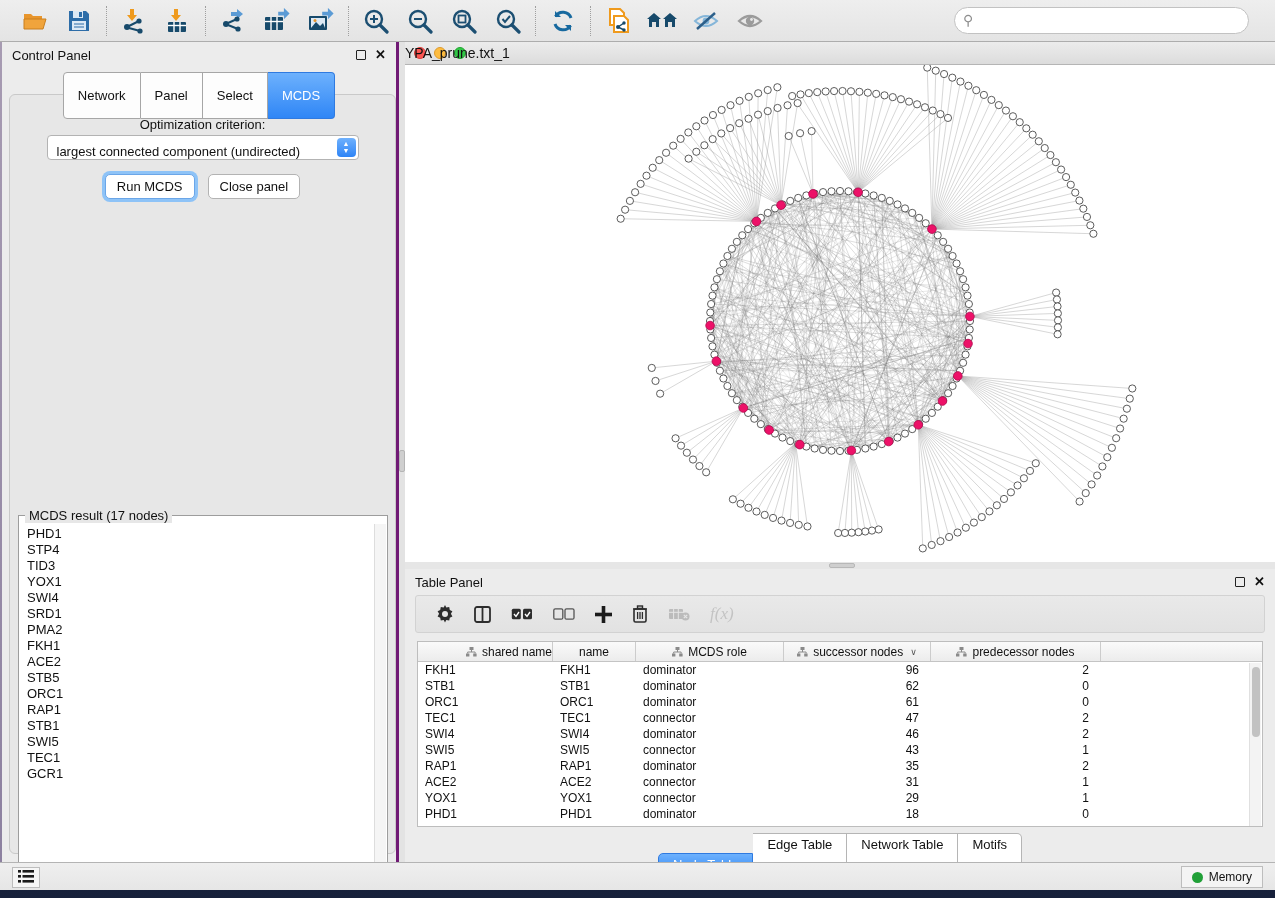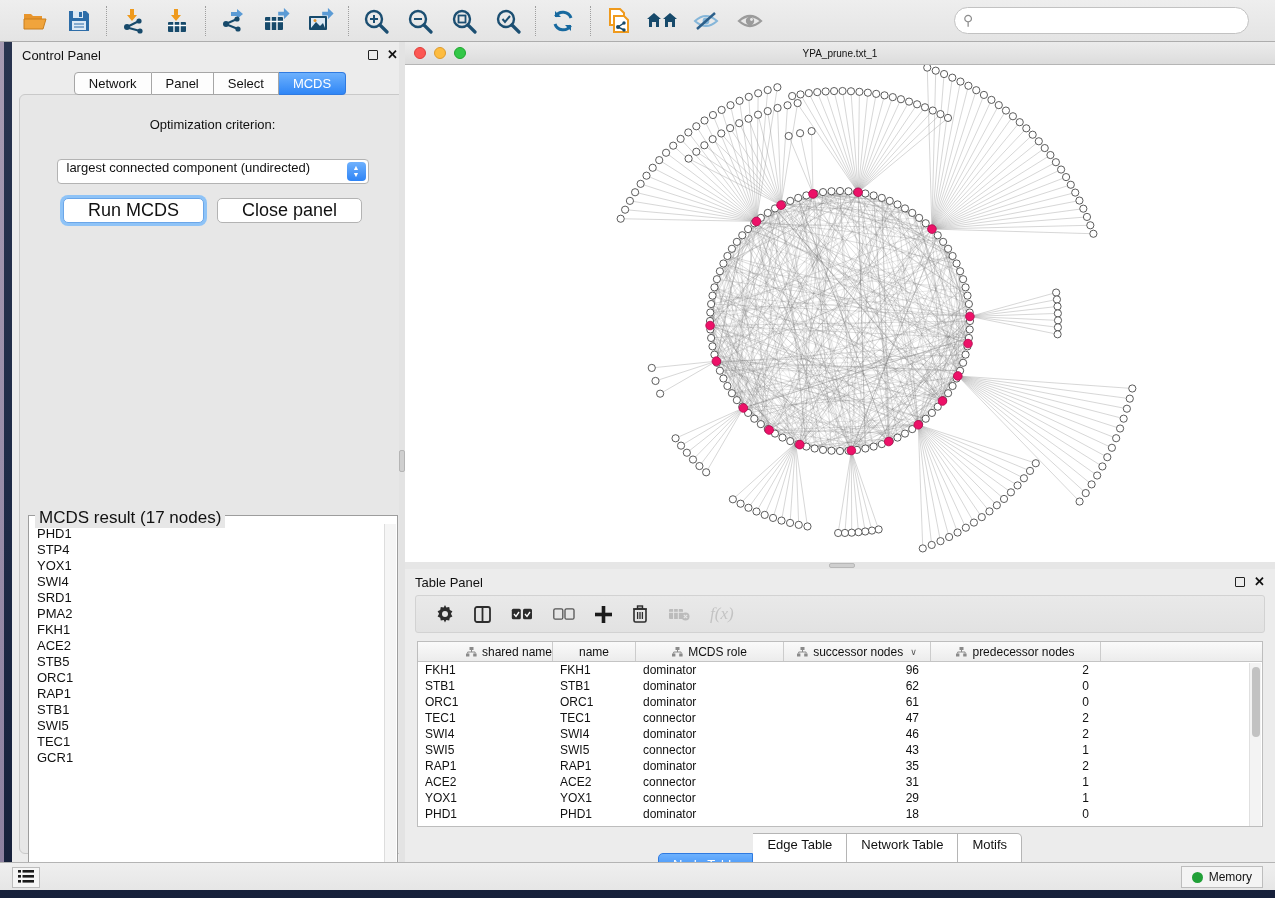--- a/index.html
+++ b/index.html
@@ -18,69 +18,69 @@
   #search-wrap { margin-left:auto; margin-right:18px; position:relative; }
   #search-input { width:295px; height:27px; border:1px solid #c2c2c2; border-radius:14px;
     background:#fff; padding:0 10px 0 30px; font-size:13px; color:#333; outline:none; }
   #search-icon { position:absolute; left:9px; top:5px; color:#8e8e8e; font-size:14px; }
 
   
   #left-sliver { position:absolute; left:0; top:42px; width:4px; height:820px;
     background:linear-gradient(180deg,#a79bb2,#8d81a0); }
 
   
-  #control-panel { position:absolute; left:12px; top:42px; width:401px; height:820px;
-    background:#ececec; border-right:5px solid #701a75; }
+  #control-panel { position:absolute; left:2px; top:42px; width:401px; height:820px;
+    background:#ececec; border-right:7px solid #701a75; }
   .panel-header { height:26px; display:flex; align-items:center; padding:0 10px; }
   .panel-title { font-size:13px; color:#111; }
   .panel-header-icons { margin-left:auto; display:flex; align-items:center; gap:9px; }
   .float-icon { width:10px; height:10px; border:1.5px solid #222; border-radius:1px; cursor:pointer; }
   .close-icon { font-size:13px; font-weight:bold; color:#111; cursor:pointer; line-height:10px; }
 
   #cp-tabs { position:absolute; left:0; top:30px; width:100%; display:flex; justify-content:center; z-index:3; }
-  .cp-tab { font-size:13px; padding:3px 14px; background:#fdfdfd; border:1px solid #a6a6a6; border-left:none;
+  .cp-tab { font-size:13px; padding:15px 14px; background:#fdfdfd; border:1px solid #a6a6a6; border-left:none;
     color:#111; cursor:pointer; }
   .cp-tab:first-child { border-left:1px solid #a6a6a6; border-radius:4px 0 0 4px; }
   .cp-tab:last-child { border-radius:0 4px 4px 0; }
   .cp-tab.active { background:linear-gradient(#6db1fd,#2f86f6); color:#fff; border-color:#2f7ae0; }
 
   #cp-inner { position:absolute; left:7px; top:52px; width:387px; height:760px;
     background:#e7e7e7; border:1px solid #c9c9c9; border-radius:6px; }
   #opt-label { margin-top:22px; text-align:center; font-size:13px; color:#111; }
-  #opt-select { position:relative; margin:27px auto 0; width:312px; height:25px; background:#fff;
+  #opt-select { position:relative; margin:3px auto 0; width:312px; height:25px; background:#fff;
     border:1px solid #b3b3b3; border-radius:4px; font-size:13px; color:#111;
-    display:flex; align-items:flex-start; padding-left:9px; cursor:pointer; }
+    display:flex; align-items:flex-end; padding-left:9px; cursor:pointer; }
   #opt-stepper { position:absolute; right:2px; top:2px; width:19px; height:19px; border-radius:4px;
     background:linear-gradient(#6fb1fd,#2e84f6); display:flex; flex-direction:column;
     align-items:center; justify-content:center; gap:1px; }
   #opt-stepper span { color:#fff; font-size:7px; line-height:6px; }
   #cp-buttons { margin-top:14px; display:flex; justify-content:center; gap:13px; }
-  .cp-btn { height:25px; padding:0 24px; font-size:18px; color:#111; background:#fff;
+  .cp-btn { height:25px; padding:0 11px; font-size:13px; color:#111; background:#fff;
     border:1px solid #b3b3b3; border-radius:5px; cursor:pointer; font-family:"Liberation Sans",sans-serif; }
   .cp-btn.focused { box-shadow:0 0 0 3px #8ec3f7; border-color:#6ba6e8; }
 
   #mcds-fieldset { position:absolute; left:8px; top:420px; width:370px; height:370px;
     border:1px solid #9d9d9d; background:#fff; }
   #mcds-legend { position:absolute; left:6px; top:-8px; background:#e7e7e7; padding:0 4px;
-    font-size:17px; color:#111; }
+    font-size:13px; color:#111; }
   #mcds-list { position:absolute; left:1px; top:8px; width:355px; height:355px; overflow:hidden;
     font-size:13px; color:#111; padding:2px 0 0 7px; line-height:16px; }
   #mcds-scroll { position:absolute; right:1px; top:8px; width:12px; height:355px;
     background:#f5f5f5; border-left:1px solid #ddd; }
 
   
   #network-window { position:absolute; left:405px; top:42px; width:870px; height:520px; background:#fff; }
   #net-titlebar { height:23px; background:linear-gradient(#ececec,#dcdcdc); border-bottom:1px solid #b5b5b5;
     display:flex; align-items:center; position:relative; }
   #traffic { display:flex; gap:8px; margin-left:9px; }
   .light { width:12px; height:12px; border-radius:50%; cursor:pointer; }
   .light.red { background:#fc5753; border:1px solid #df3e3a; }
   .light.yellow { background:#fdbc40; border:1px solid #de9b2d; }
   .light.green { background:#33c748; border:1px solid #1fa72f; }
-  #net-title { position:absolute; left:0; right:0; text-align:center; font-size:10px; color:#111; }
+  #net-title { position:absolute; left:0; right:0; text-align:left; font-size:14px; color:#111; }
   #net-canvas { width:870px; height:497px; background:#fff; }
 
   
   #v-splitter { position:absolute; left:399px; top:42px; width:6px; height:820px; background:#e3e3e3; }
   #v-handle { position:absolute; left:0; top:408px; width:6px; height:22px; background:#cfcfcf;
     border:1px solid #b5b5b5; border-radius:2px; cursor:col-resize; }
   #h-splitter { position:absolute; left:405px; top:562px; width:870px; height:7px; background:#e6e6e6; }
   #h-handle { position:absolute; left:424px; top:1px; width:26px; height:5px; background:#cfcfcf;
     border:1px solid #b8b8b8; border-radius:2px; cursor:row-resize; }
 
@@ -351,20 +351,21 @@
     </div>
     <div id="cp-buttons">
       <button class="cp-btn focused">Run MCDS</button>
       <button class="cp-btn">Close panel</button>
     </div>
     <div id="mcds-fieldset">
       <span id="mcds-legend">MCDS result (17 nodes)</span>
       <div id="mcds-list">
           <div>PHD1</div>
           <div>STP4</div>
+          <div>TID3</div>
           <div>YOX1</div>
           <div>SWI4</div>
           <div>SRD1</div>
           <div>PMA2</div>
           <div>FKH1</div>
           <div>ACE2</div>
           <div>STB5</div>
           <div>ORC1</div>
           <div>RAP1</div>
           <div>STB1</div>

